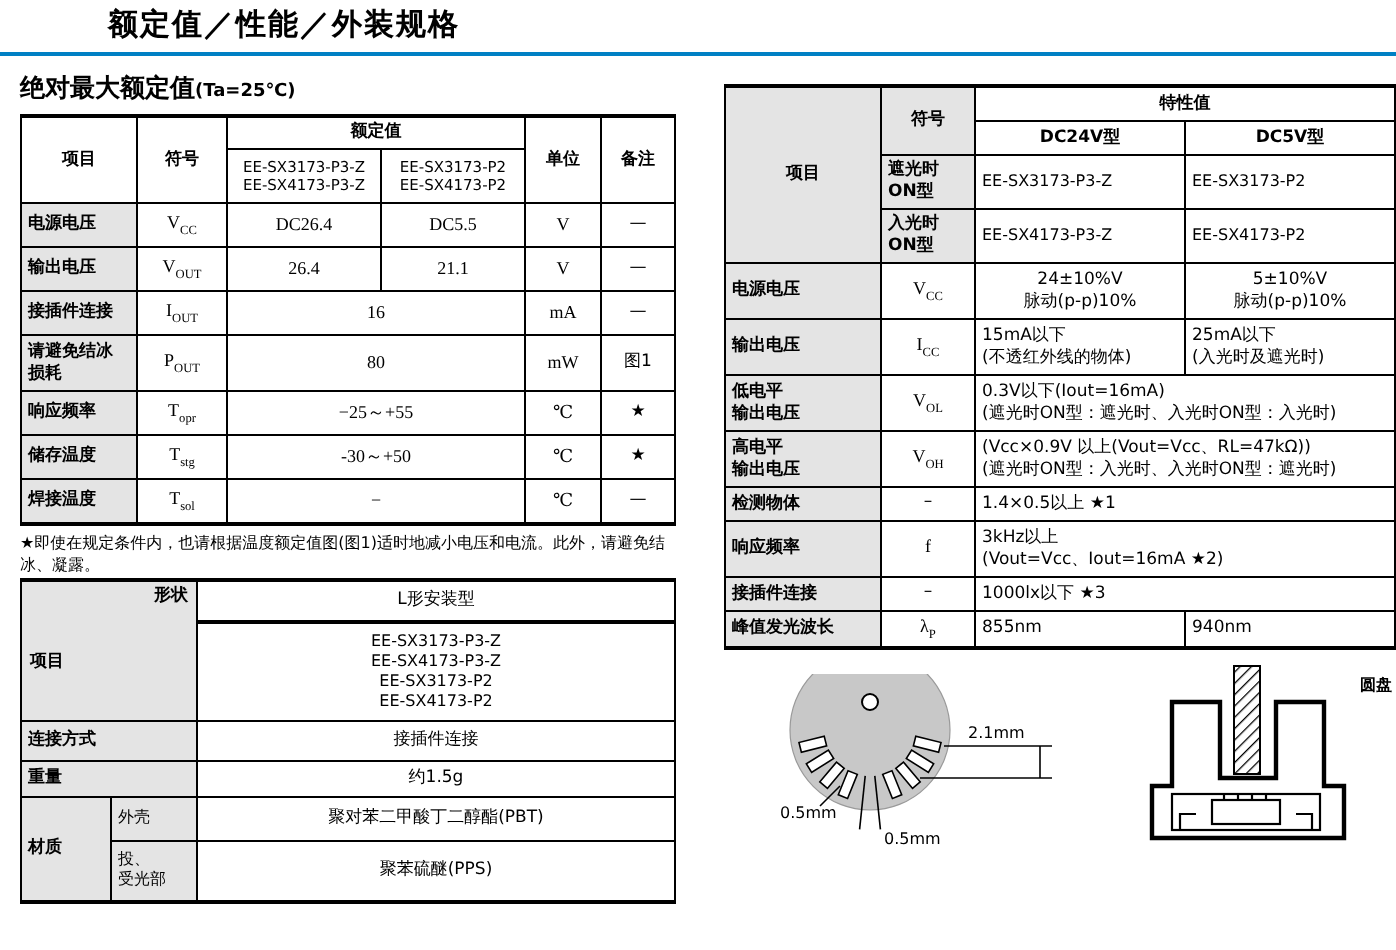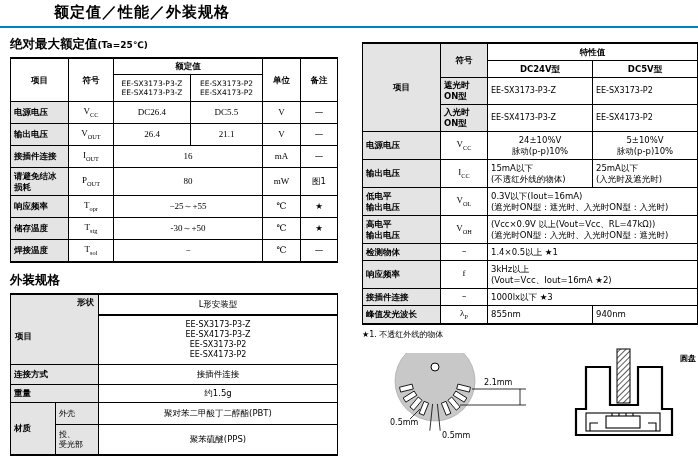--- a/index.html
+++ b/index.html
@@ -115,22 +115,22 @@
     <tr>
       <td class="gray bold left" style="height:19px">焊接温度</td>
       <td class="serif"><span>T</span><sub>sol</sub></td>
       <td colspan="2" class="serif">−</td>
       <td class="serif">℃</td>
       <td>—</td>
     </tr>
   </tbody>
     </table>
 
-
-  <div class="sec" style="margin-top:9px">外装规格</div>
+  <div class="fn">★即使在规定条件内，也请根据温度额定值图(图1)适时地减小电压和电流。此外，请避免结冰、凝露。</div>
+
 
   <table class="heavy">
     <colgroup>
         <col style="width:45px">
         <col style="width:43px">
         <col style="width:239px">
       </colgroup>
     <tbody>
         <tr>
       <td colspan="2" rowspan="2" class="gray corner">
@@ -247,21 +247,20 @@
     </tr>
     <tr>
       <td class="gray bold left" style="height:15px">峰值发光波长</td>
       <td class="serif"><span>λ</span><sub>P</sub></td>
       <td class="left">855nm</td>
       <td class="left">940nm</td>
     </tr>
   </tbody>
     </table>
 
-  <div class="fn" style="margin-top:5px">★1. 不透红外线的物体</div>
 
   <div class="diagrams">
 
     <div class="disk-wrap">
       <svg width="140" height="104" viewBox="0 0 140 104">
         <defs>
             <clipPath id="diskclip">
               <rect x="0" y="10" width="140" height="94"></rect>
             </clipPath>
           </defs>

